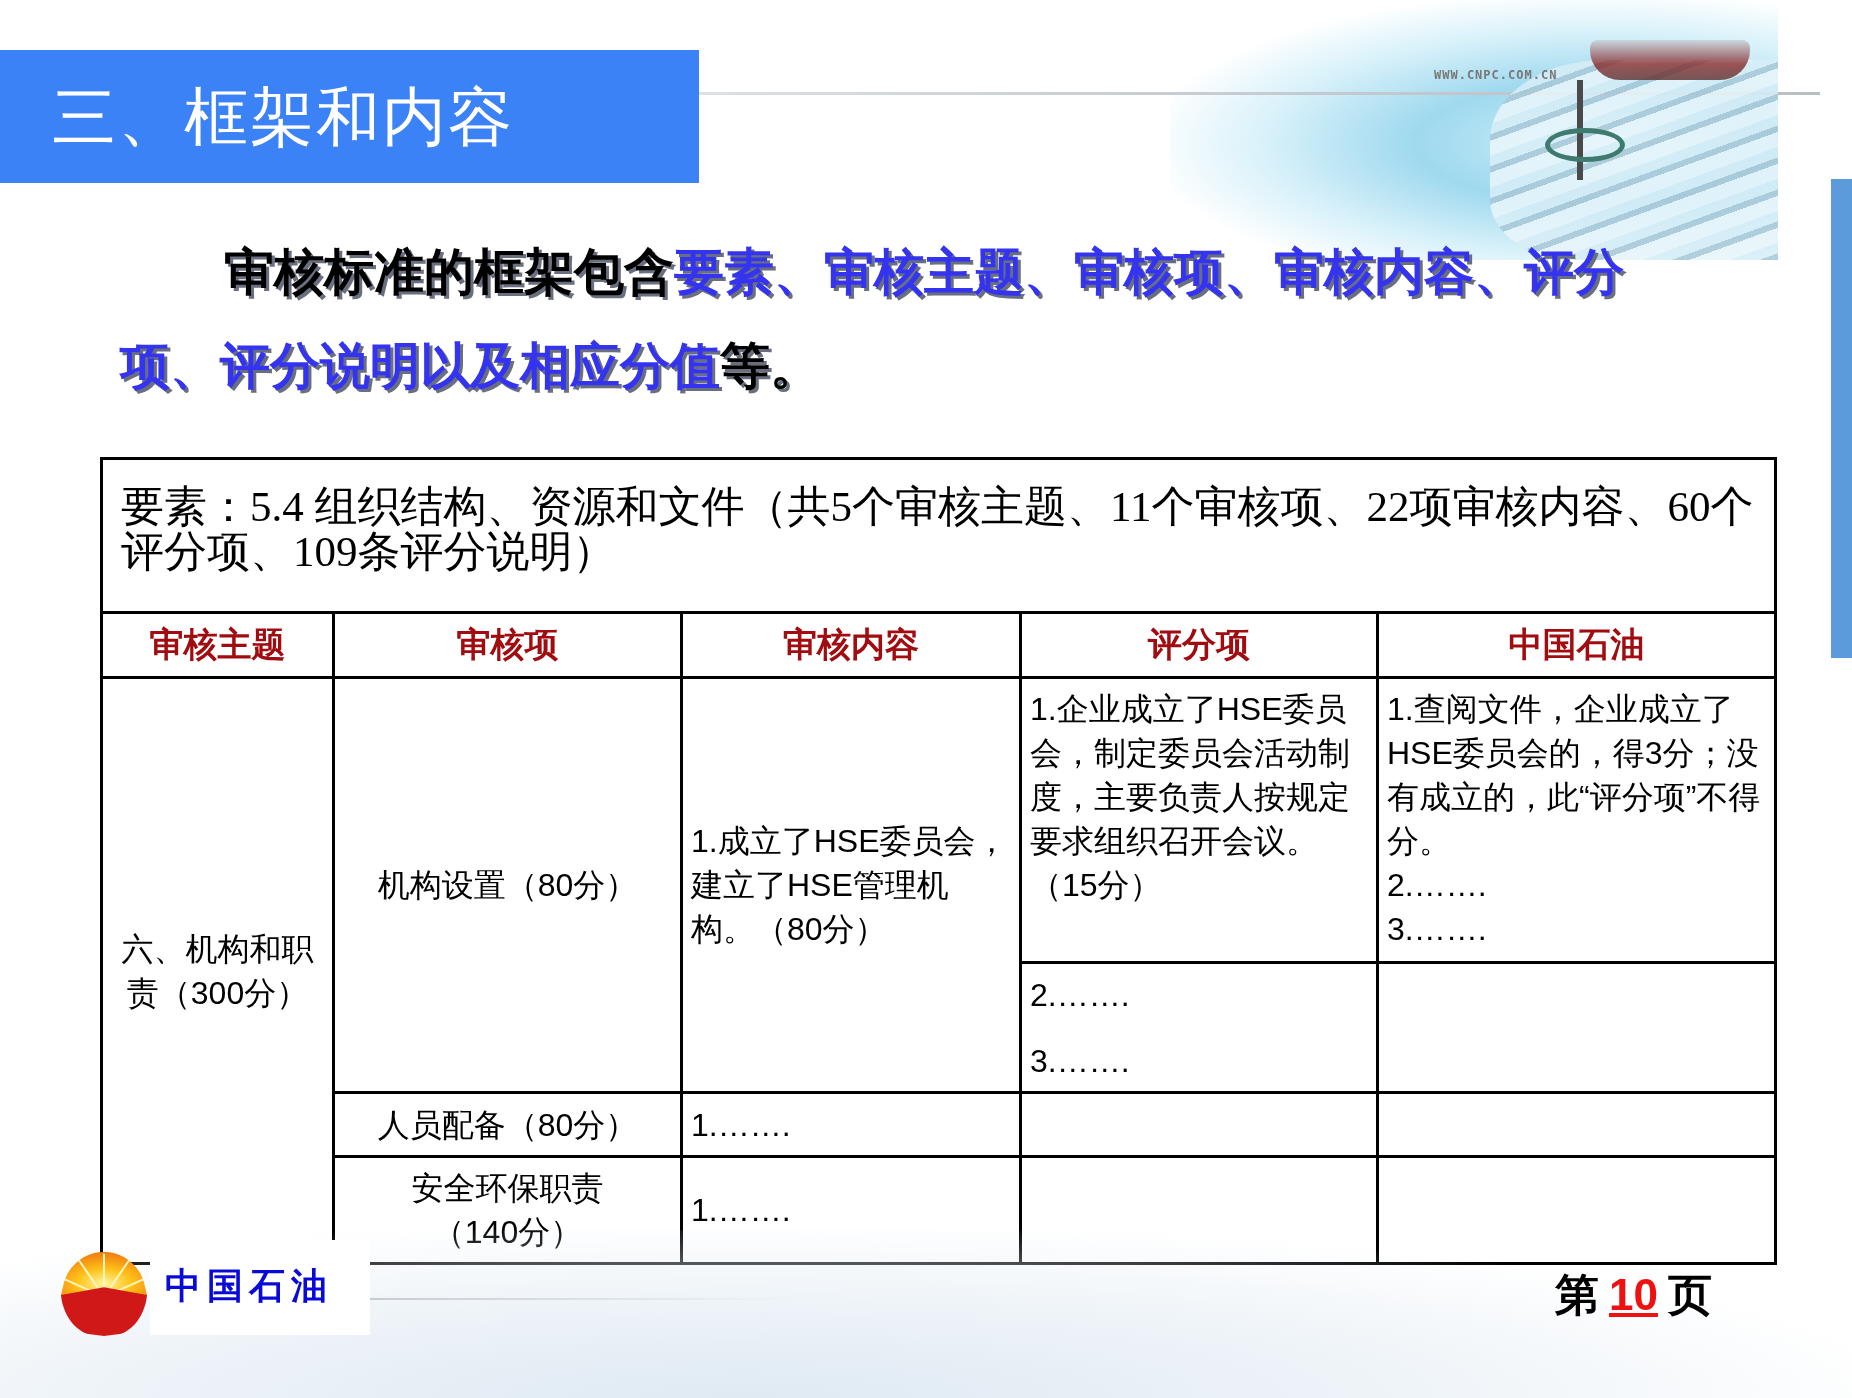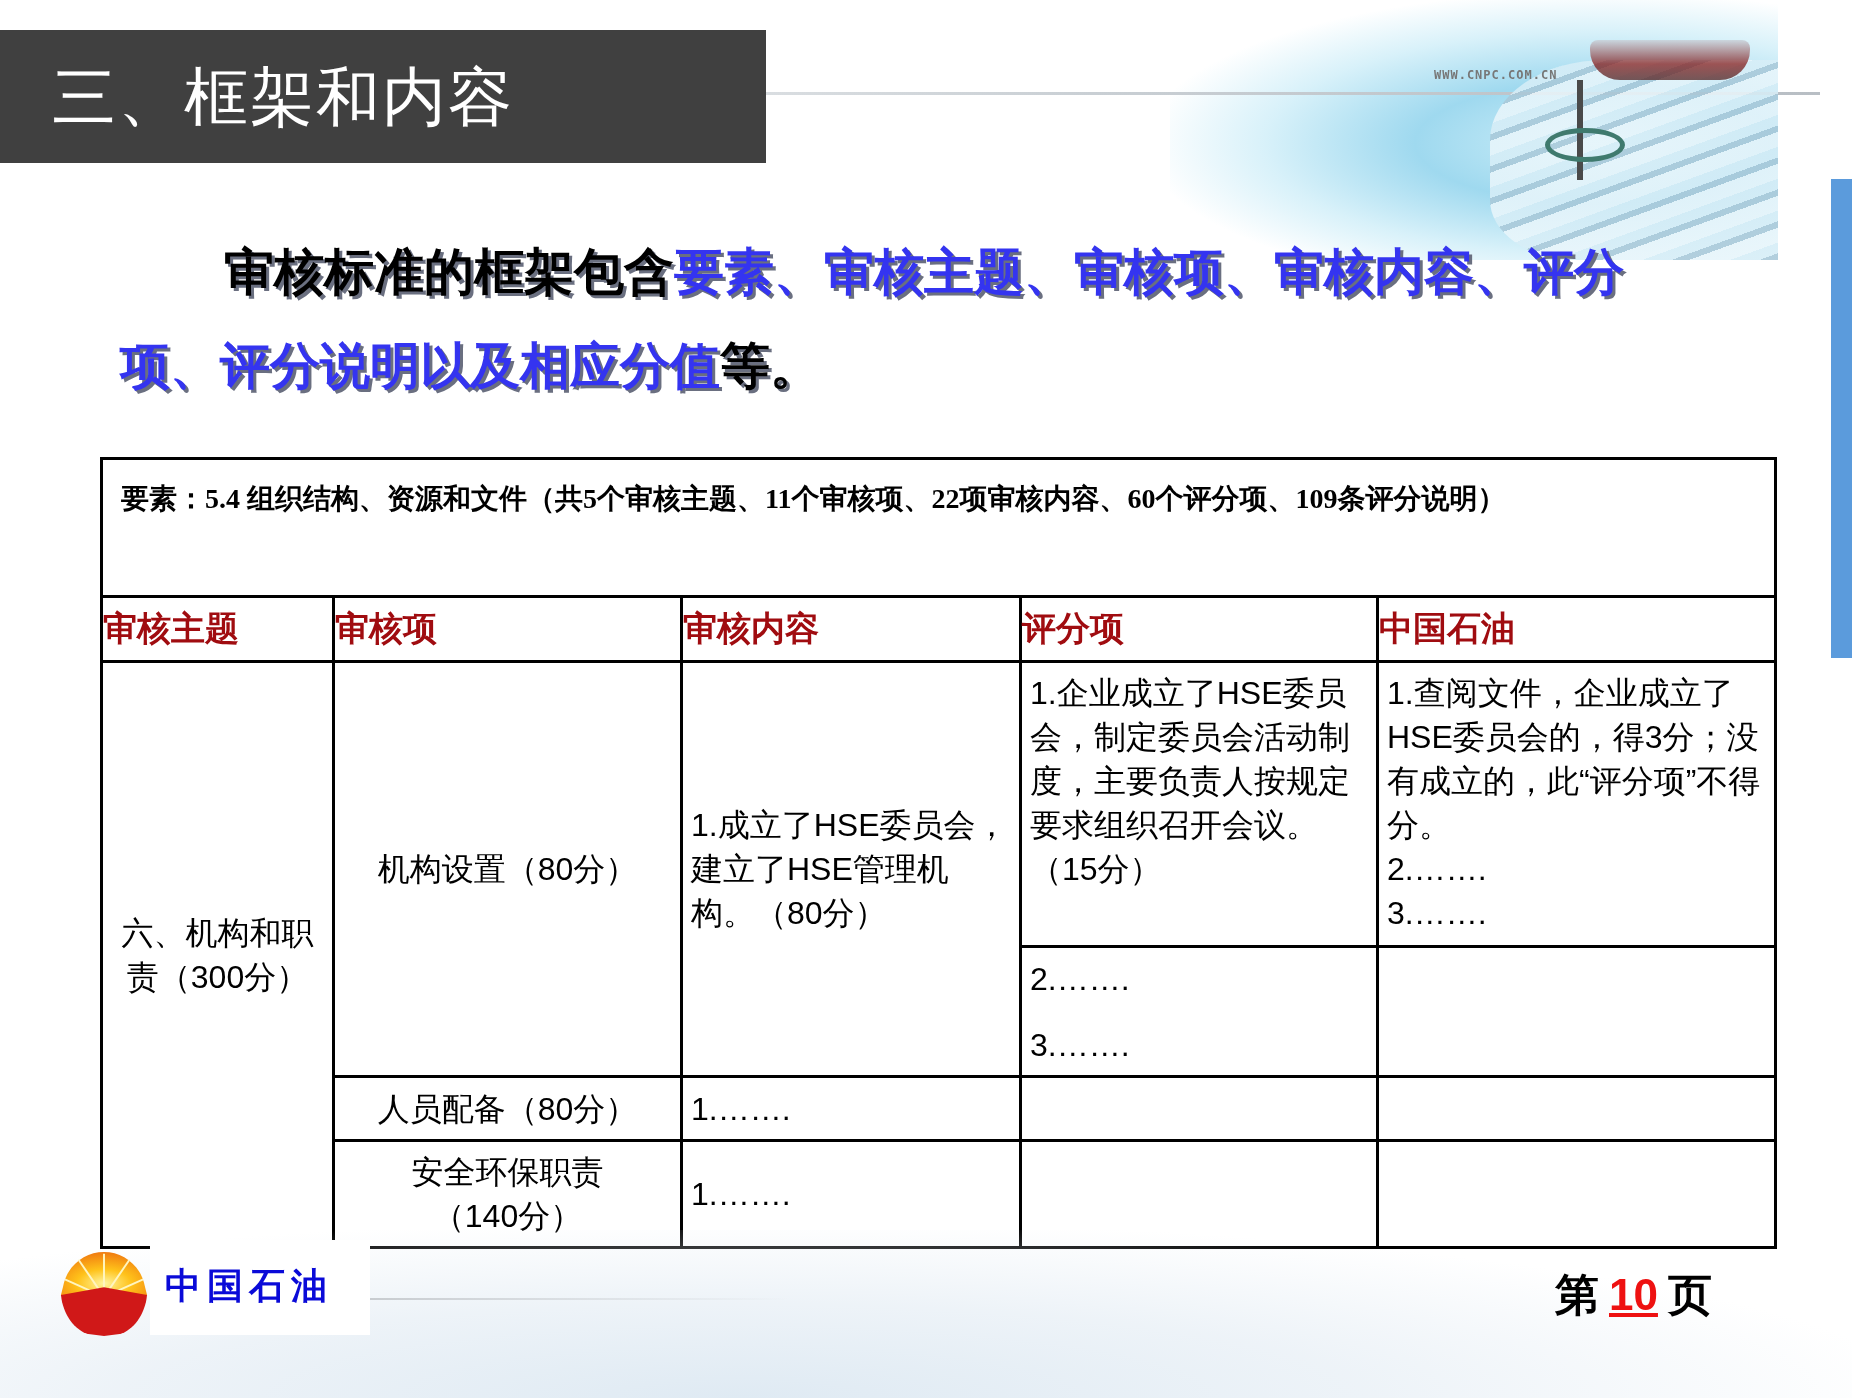--- a/index.html
+++ b/index.html
@@ -1,39 +1,39 @@
 <!DOCTYPE html>
 <html><head>
 <meta charset="utf-8">
 <style>
   html, body { margin:0; padding:0; }
   body { width:1852px; height:1398px; position:relative; overflow:hidden; background:#ffffff; font-family:"DejaVu Sans","Liberation Sans",sans-serif; }
   .abs { position:absolute; }
-  .title-bar { left:0; top:30px; width:766px; height:133px; background:#404040; }
+  .title-bar { left:0; top:50px; width:699px; height:133px; background:#3b82f6; }
   .title-text { position:absolute; left:52px; top:22px; font-size:64px; line-height:90px; color:#ffffff; letter-spacing:2px; white-space:nowrap; }
   .banner { left:1170px; top:0; width:608px; height:260px;
     background: radial-gradient(ellipse at 70% 55%, #cfeff9 0%, #9fd9ef 30%, rgba(190,232,246,0.6) 55%, rgba(255,255,255,0) 75%); }
   .banner-line { left:0; top:92px; width:1820px; height:3px; background:linear-gradient(90deg, rgba(200,200,200,0) 0%, #c9cfd4 60%, #b8bec4 100%); }
   .banner-pipes { left:1490px; top:60px; width:288px; height:200px;
     background: repeating-linear-gradient(160deg, #d8eef7 0 10px, #a9c8d8 10px 16px, #eaf6fb 16px 30px);
     opacity:.85; border-radius:40% 0 0 30%; }
   .banner-ship { left:1590px; top:40px; width:160px; height:40px; background:linear-gradient(180deg,#c8d0d8 0%, #8a2b2b 60%, #5a3030 100%); border-radius:8px 8px 30px 30px; opacity:.8; }
   .valve-wheel { left:1545px; top:128px; width:70px; height:24px; border:5px solid #3f7a6e; border-radius:50%; }
   .valve-stem { left:1577px; top:80px; width:6px; height:100px; background:#4a4a4a; }
   .banner-url { left:1418px; top:68px; font-size:12px; font-weight:bold; color:#777; letter-spacing:1px; font-family:"DejaVu Sans Mono", monospace;margin-left:16px; }
   .side-bar { left:1831px; top:179px; width:21px; height:479px; background:#5b9bdc; }
   .intro { font-size:50px; font-weight:bold; line-height:60px; white-space:nowrap; text-shadow:3px 3px 0 #6a6f80; }
   .intro .k { color:#000; }
   .intro .h { color:#3434f0; }
   .intro-l1 { left:224px; top:242px; }
   .intro-l2 { left:120px; top:336px; }
   table.std { position:absolute; left:100px; top:457px; width:1674px; border-collapse:collapse; table-layout:fixed; }
   table.std td { border:3px solid #000; padding:0; vertical-align:middle; font-family:"Liberation Sans", sans-serif; color:#000; }
-  .el-cell { height:103px; padding:16px 18px !important; font-family:"Liberation Serif", serif !important; font-weight:bold; font-size:28px; line-height:45px; vertical-align:top !important; }
-  .hd { height:62px; text-align:left; color:#a00c10 !important; font-weight:bold; font-size:34px; font-family:"Liberation Serif", serif !important; }
+  .el-cell { height:103px; padding:24px 18px !important; font-family:"Liberation Serif", serif !important; font-weight:normal; font-size:43px; line-height:45px; vertical-align:top !important; }
+  .hd { height:62px; text-align:center; color:#a00c10 !important; font-weight:bold; font-size:34px; font-family:"Liberation Serif", serif !important; }
   .body-txt { font-size:32px; line-height:44px; }
   .c { text-align:center; }
   .pad { padding:0 8px !important; }
   .top { vertical-align:top !important; }
   .footer-logo { left:55px; top:1248px; width:98px; height:90px; }
   .footer-brand { left:165px; top:1262px; font-size:36px; font-weight:bold; color:#0a0ad8; font-family:"DejaVu Serif", serif; letter-spacing:6px; white-space:nowrap; }
   .footer-bg { left:0; top:1230px; width:1852px; height:168px;
     background: radial-gradient(ellipse at 40% 100%, #dfeaf3 0%, rgba(230,238,245,0.7) 40%, rgba(255,255,255,0) 75%); }
   .footer-brand-bg { left:150px; top:1240px; width:220px; height:95px; background:#fff; }
   .footer-line { left:370px; top:1298px; width:420px; height:2px; background:linear-gradient(90deg,#c8ccd0,rgba(200,204,208,0)); }

